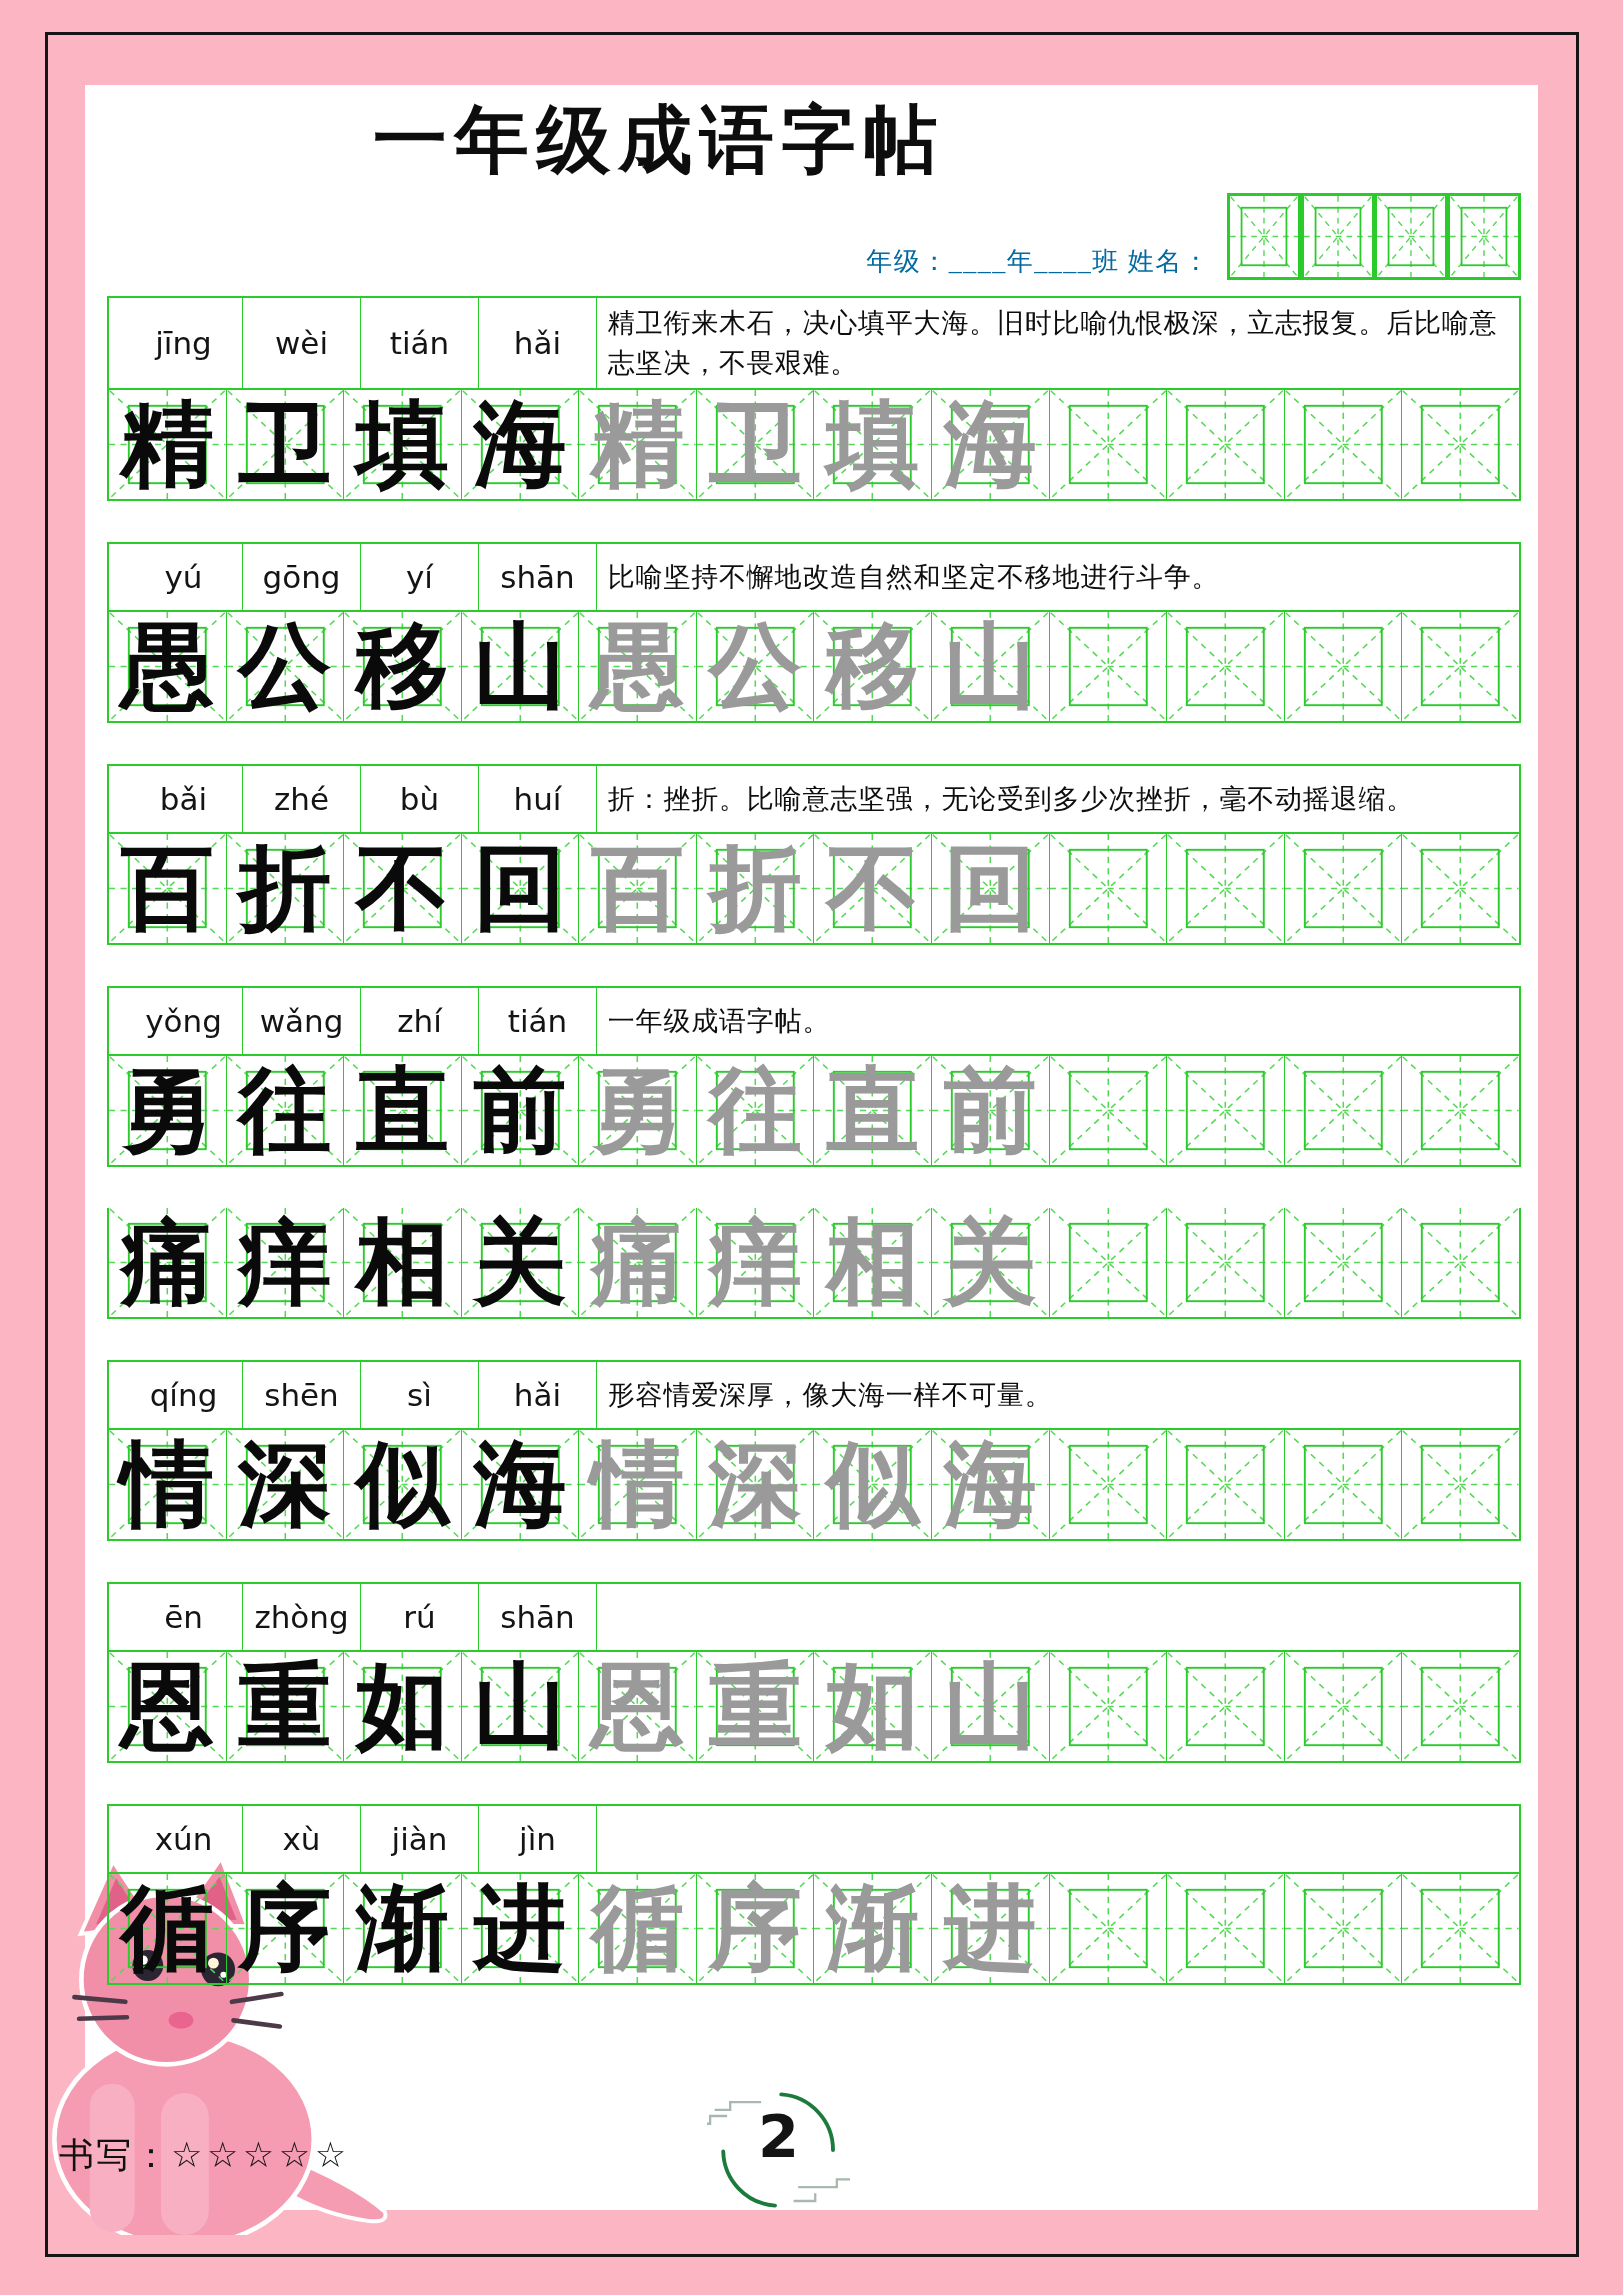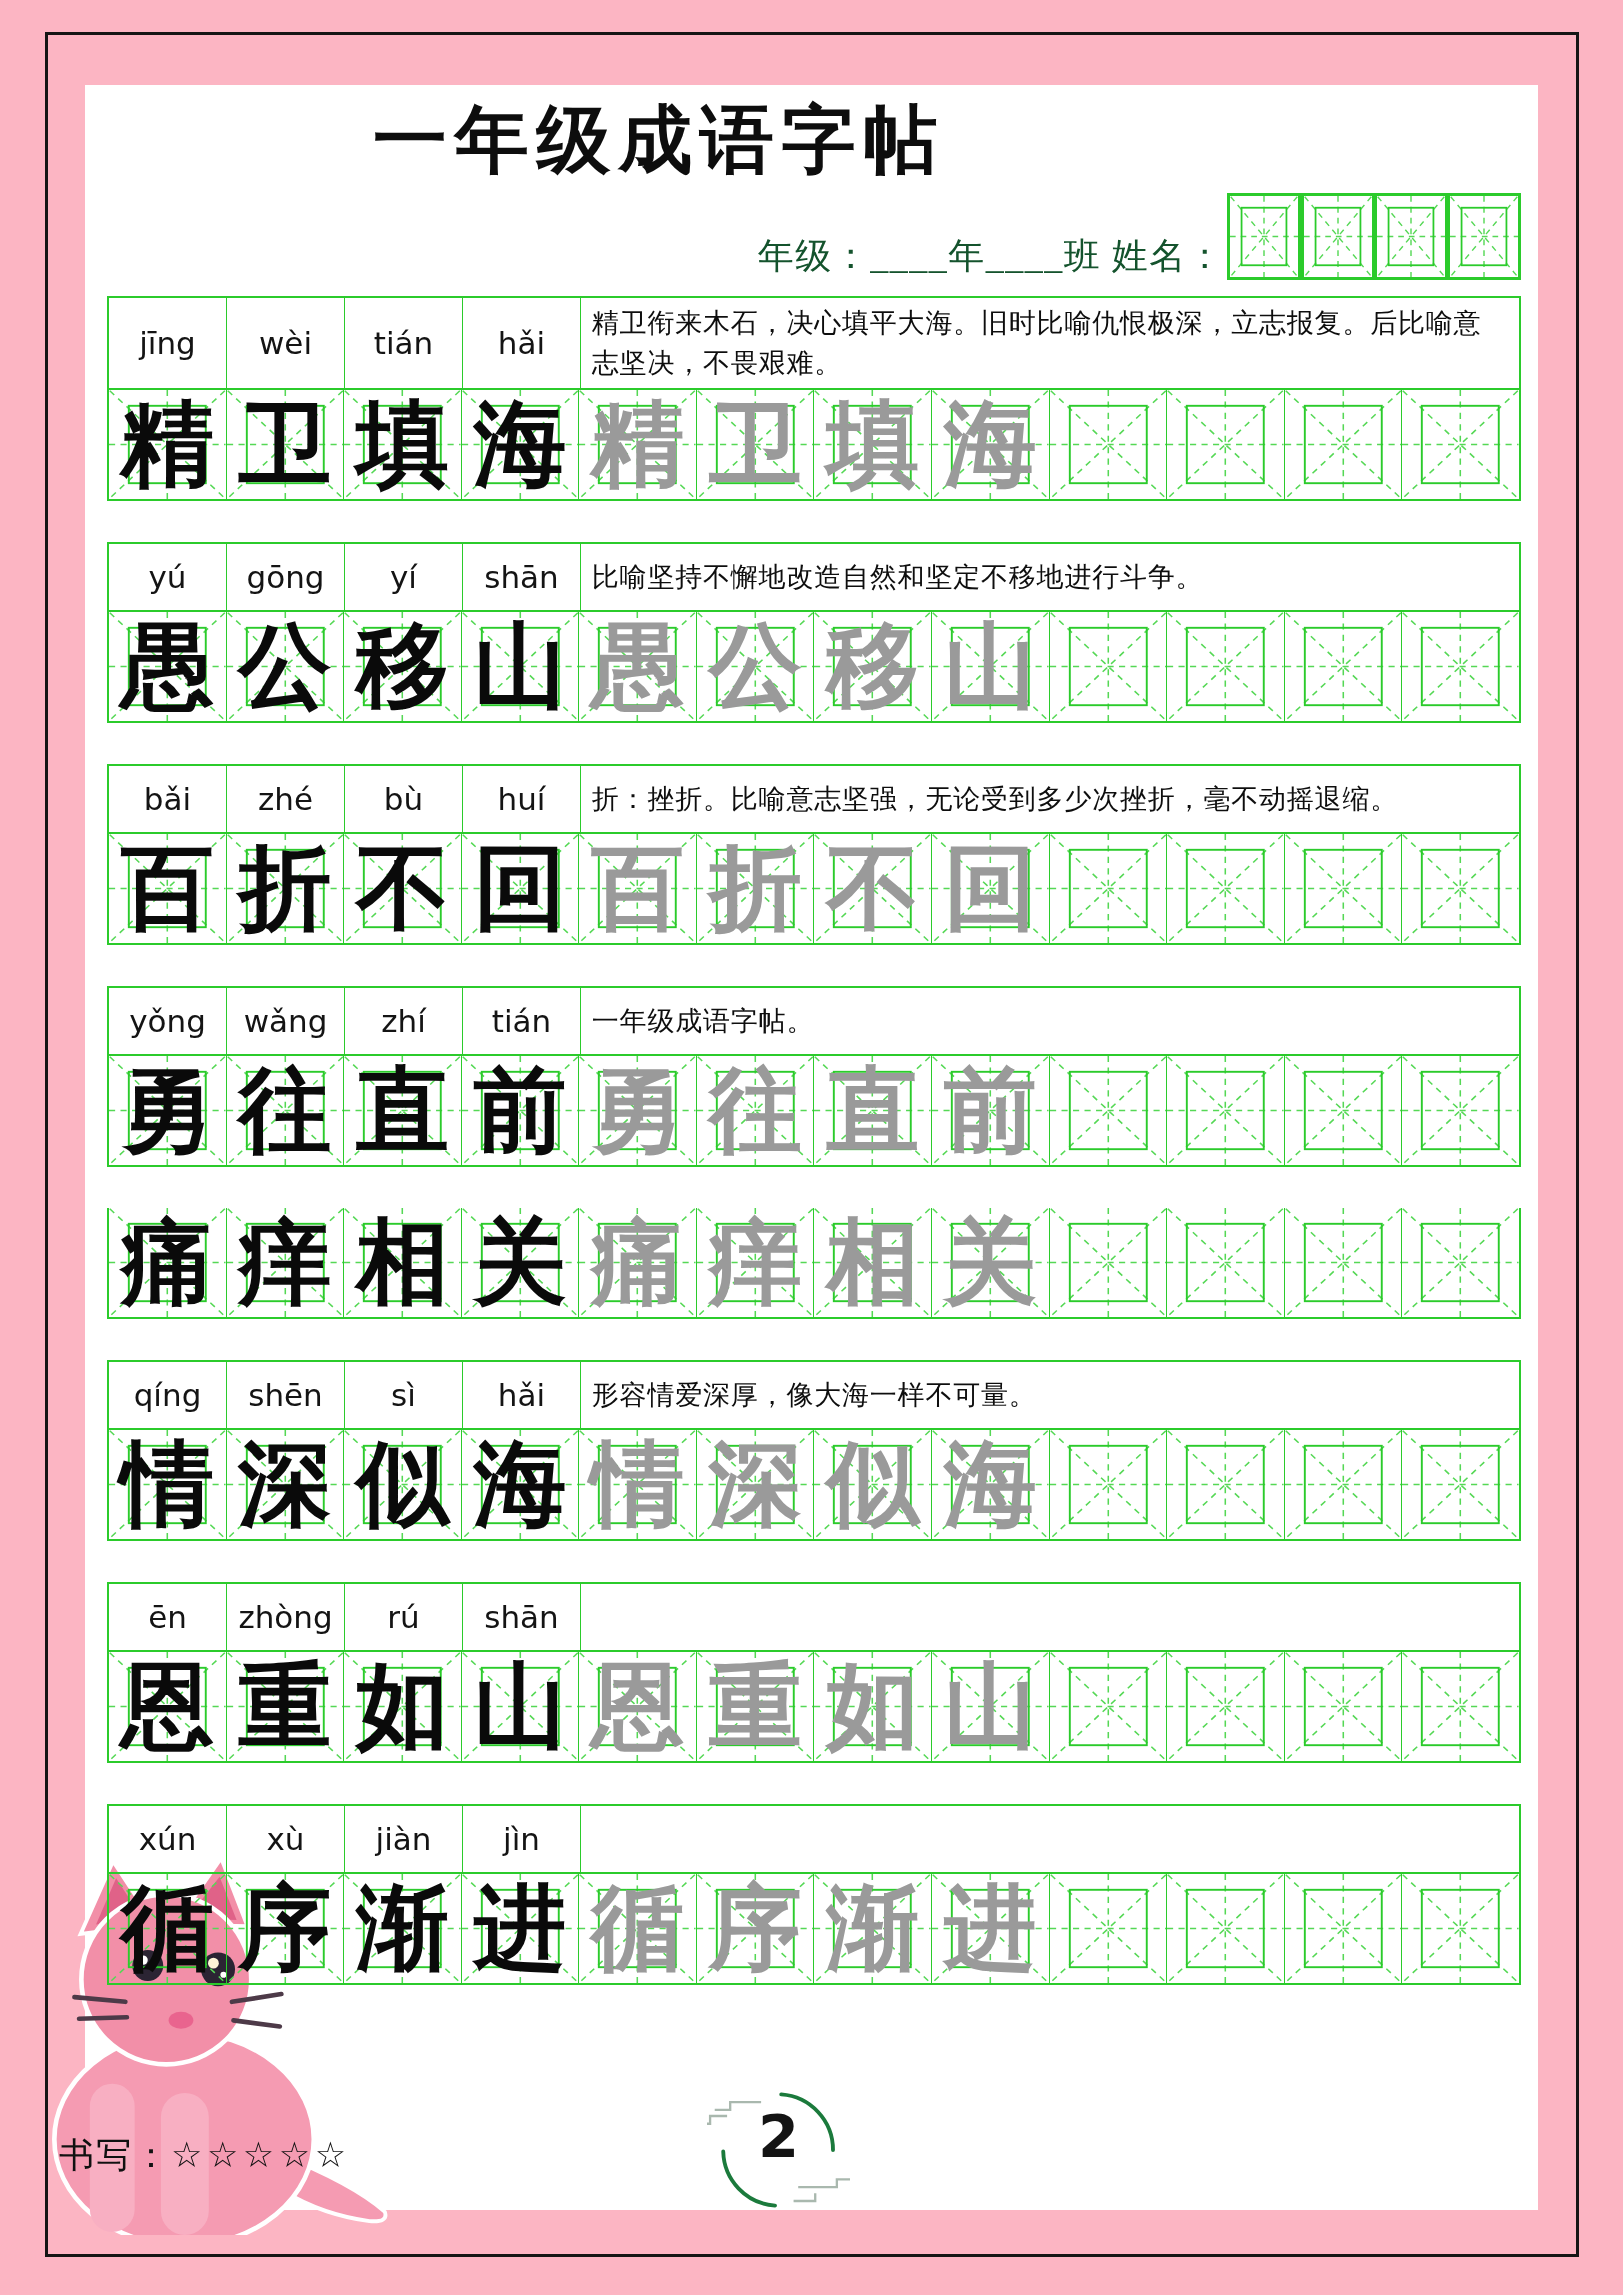--- a/index.html
+++ b/index.html
@@ -19,36 +19,36 @@
     background:#ffffff;z-index:0;
   }
   .page-title{
     position:absolute;left:0;top:91px;width:1318px;text-align:center;
     font-size:74px;font-weight:bold;color:#0d0d0d;letter-spacing:7.7px;z-index:2;
   }
   .head-line{
     position:absolute;right:102px;top:193px;display:flex;align-items:flex-end;z-index:2;
   }
   .head-text{
-    font-size:36px;color:#14532d;margin-right:4px;line-height:1.1;padding-bottom:3.1px;
+    font-size:26px;color:#0369a1;margin-right:18px;line-height:1.1;padding-bottom:3.1px;
     letter-spacing:1.5px;
   }
   .name-boxes{display:flex;}
   .name-box{
     position:relative;width:74px;height:87px;border:3.1px solid var(--green);
     box-sizing:border-box;margin-left:-0.8px;background:#fff;
   }
   .name-box svg{position:absolute;inset:0;width:100%;height:100%;}
 
   
   .idiom-table{position:absolute;left:107px;top:296px;width:1414px;z-index:2;}
   .row-group{margin-bottom:41px;}
   .info-row{
     display:flex;border:2.3px solid var(--green);box-sizing:border-box;
-    min-height:70px;background:transparent;
+    min-height:70px;background:transparent;padding-left:16px;
   }
   .row-group:first-child .info-row{min-height:93px;}
   .pinyin-cell{
     flex:0 0 118px;border-right:1.5px solid var(--green);box-sizing:border-box;
     display:flex;align-items:center;justify-content:center;
     font-family:"DejaVu Sans","Liberation Sans",sans-serif;
     font-size:31px;color:#141414;
   }
   .explanation{
     flex:1;display:flex;align-items:center;

